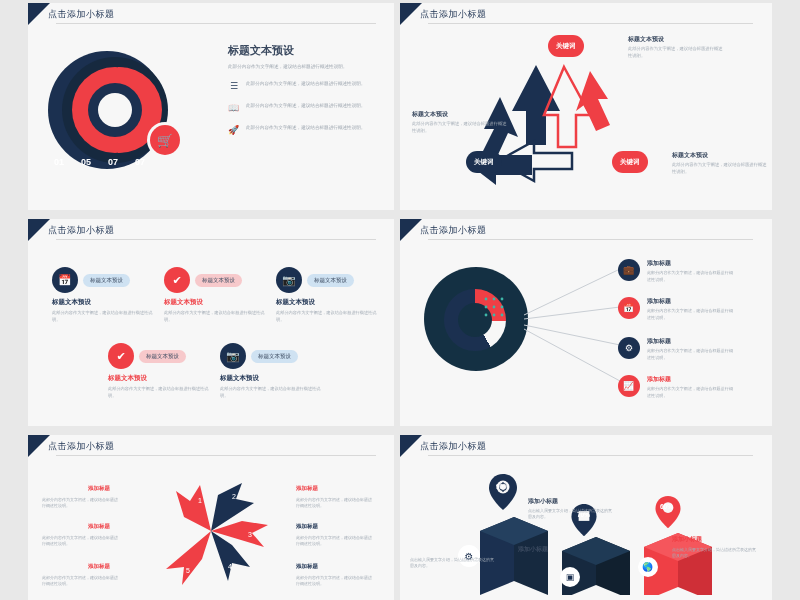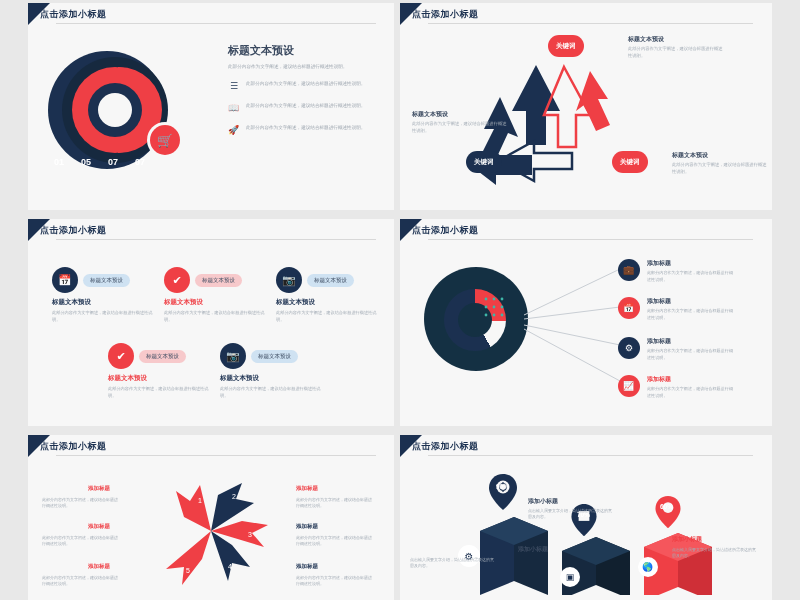--- a/index.html
+++ b/index.html
@@ -22,22 +22,22 @@
   .s5{left:28px;  top:435px; width:366px;height:165px;}
   .s6{left:400px; top:435px; width:372px;height:165px;}
 
   
   .ribbon{
     position:absolute;left:0;top:0;width:0;height:0;
     border-top:22px solid #1b3050;
     border-right:22px solid transparent;
   }
   .slide-title{
-    position:absolute;left:12px;top:5px;
-    font-size:9px;font-weight:bold;color:#1b3050;
+    position:absolute;left:20px;top:5px;
+    font-size:9px;font-weight:normal;color:#1b3050;
     letter-spacing:.5px;
   }
   .rule{
     position:absolute;left:28px;top:20px;height:1px;background:#d8d8d8;
   }
 
   
   .ring-wrap{position:absolute;left:14px;top:42px;width:160px;height:130px;}
   .ring-outer{
     position:absolute;left:6px;top:6px;width:118px;height:118px;border-radius:50%;

